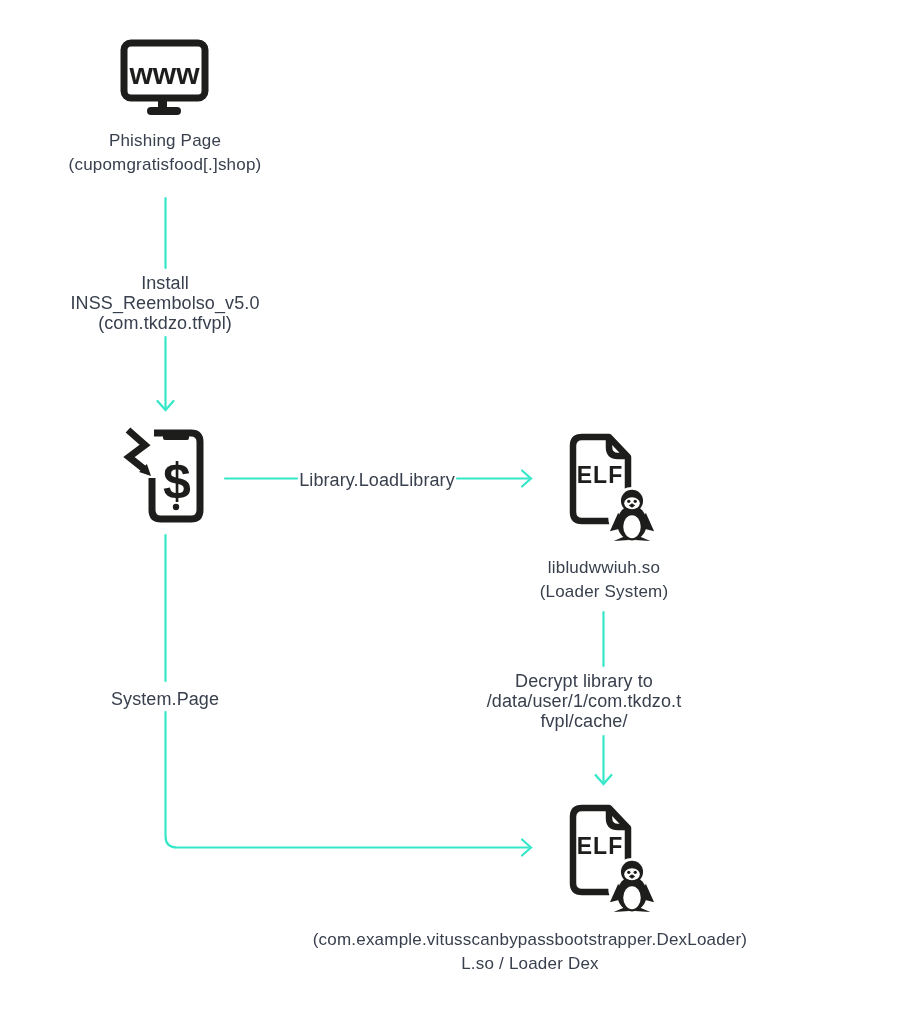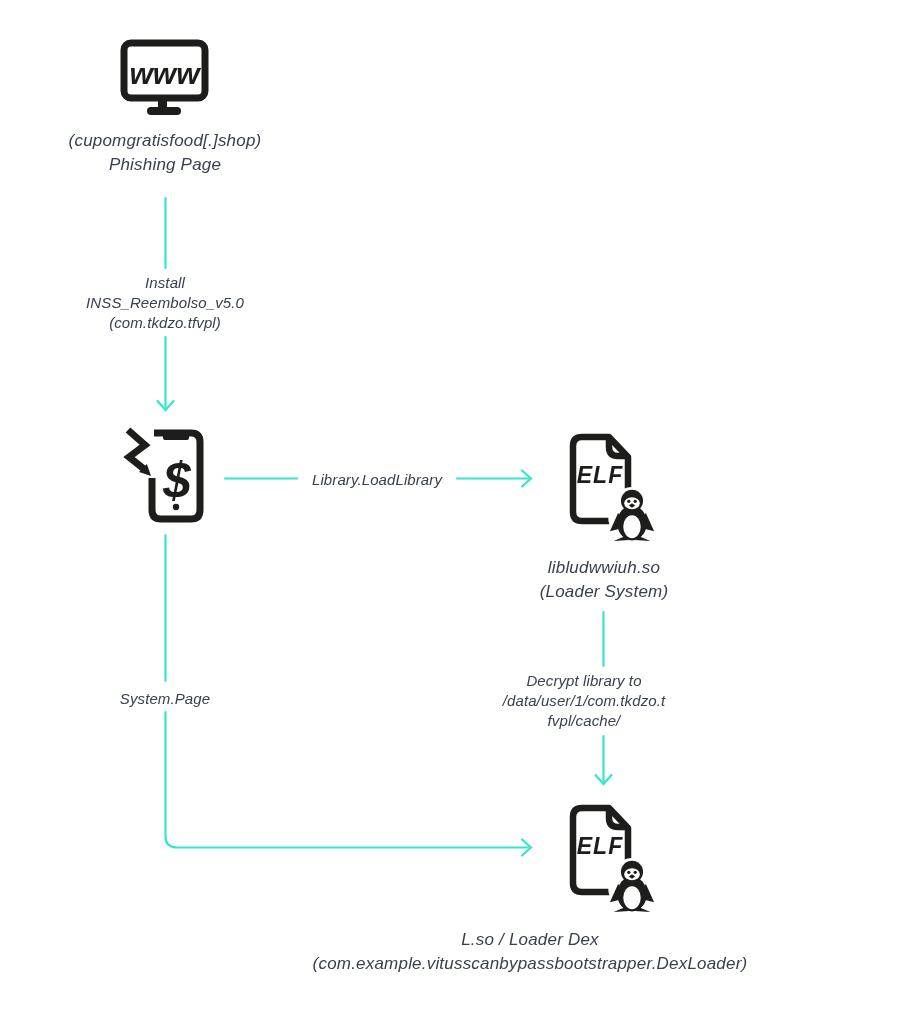--- a/index.html
+++ b/index.html
@@ -6,28 +6,27 @@
     --accent_teal:#35e7c9;
     --label_text:#39404d;
     --icon_ink:#1d1d1b;
     --background:#ffffff;
   }
   html,body{margin:0;padding:0;background:var(--background);}
   .stage{
     position:relative;width:908px;height:1024px;overflow:hidden;
     background:var(--background);
     font-family:"Liberation Sans",sans-serif;
-    font-style:italic;
   }
   .label{
     position:absolute;transform:translateX(-50%);
     text-align:center;color:var(--label_text);white-space:nowrap;
   }
   .node-label{font-size:17px;line-height:24px;letter-spacing:0.2px;}
-  .edge-label{font-size:15px;line-height:20px;letter-spacing:0.1px;}
+  .edge-label{font-size:18px;line-height:20px;letter-spacing:0.1px;}
   .icon-box{position:absolute;}
   .edges{position:absolute;left:0;top:0;}
   .edge-stroke{stroke:var(--accent_teal);stroke-width:2.2;fill:none;stroke-linecap:round;}
   .ink-stroke{stroke:var(--icon_ink);fill:none;}
   .ink-fill{fill:var(--icon_ink);stroke:none;}
   .paper{fill:#ffffff;}
   .icon-text{
     font-family:"Liberation Sans",sans-serif;font-weight:bold;
     fill:var(--icon_ink);
   }
@@ -58,22 +57,22 @@
     <path class="edge-stroke" d="M522 839.5 L531 847.5 L522 855.5"></path>
   </svg>
 
   <svg class="icon-box" style="left:119px;top:38px" width="92" height="80" viewBox="0 0 92 80">
     <rect class="paper ink-stroke" x="5" y="5" width="81" height="55" rx="7" stroke-width="7"></rect>
     <text class="icon-text" x="45.5" y="46" font-size="30" text-anchor="middle">www</text>
     <rect class="ink-fill" x="39" y="59" width="9" height="13"></rect>
     <rect class="ink-fill" x="28" y="69" width="34" height="8" rx="4"></rect>
   </svg>
   <div class="label node-label" style="left:165px;top:129px">
+    <div>Phishing Page</div>
     <div>(cupomgratisfood[.]shop)</div>
-    <div>Phishing Page</div>
   </div>
 
   <div class="label edge-label" style="left:165px;top:273px">
     <div>Install</div>
     <div>INSS_Reembolso_v5.0</div>
     <div>(com.tkdzo.tfvpl)</div>
   </div>
 
   <svg class="icon-box" style="left:113px;top:418px" width="95" height="105" viewBox="0 0 95 105">
     <rect class="paper" x="39" y="15" width="48" height="86" rx="9"></rect>
@@ -136,17 +135,17 @@
       <ellipse fill="#ffffff" cx="25" cy="16.5" rx="8.5" ry="6.5"></ellipse>
       <circle class="ink-fill" cx="21.5" cy="14.5" r="1.8"></circle>
       <circle class="ink-fill" cx="28.5" cy="14.5" r="1.8"></circle>
       <polygon class="ink-fill" points="25,16.5 28.5,19 25,21.5 21.5,19"></polygon>
       <ellipse fill="#ffffff" cx="25" cy="42" rx="9.5" ry="12.5"></ellipse>
       <polygon class="ink-fill" points="16,53 5,57.5 22,56.5"></polygon>
       <polygon class="ink-fill" points="34,53 45,57.5 28,56.5"></polygon>
     </g>
   </svg>
   <div class="label node-label" style="left:530px;top:928px;line-height:24px">
+    <div>(com.example.vitusscanbypassbootstrapper.DexLoader)</div>
     <div>L.so / Loader Dex</div>
-    <div>(com.example.vitusscanbypassbootstrapper.DexLoader)</div>
   </div>
 
 </div>
 
 </body></html>

